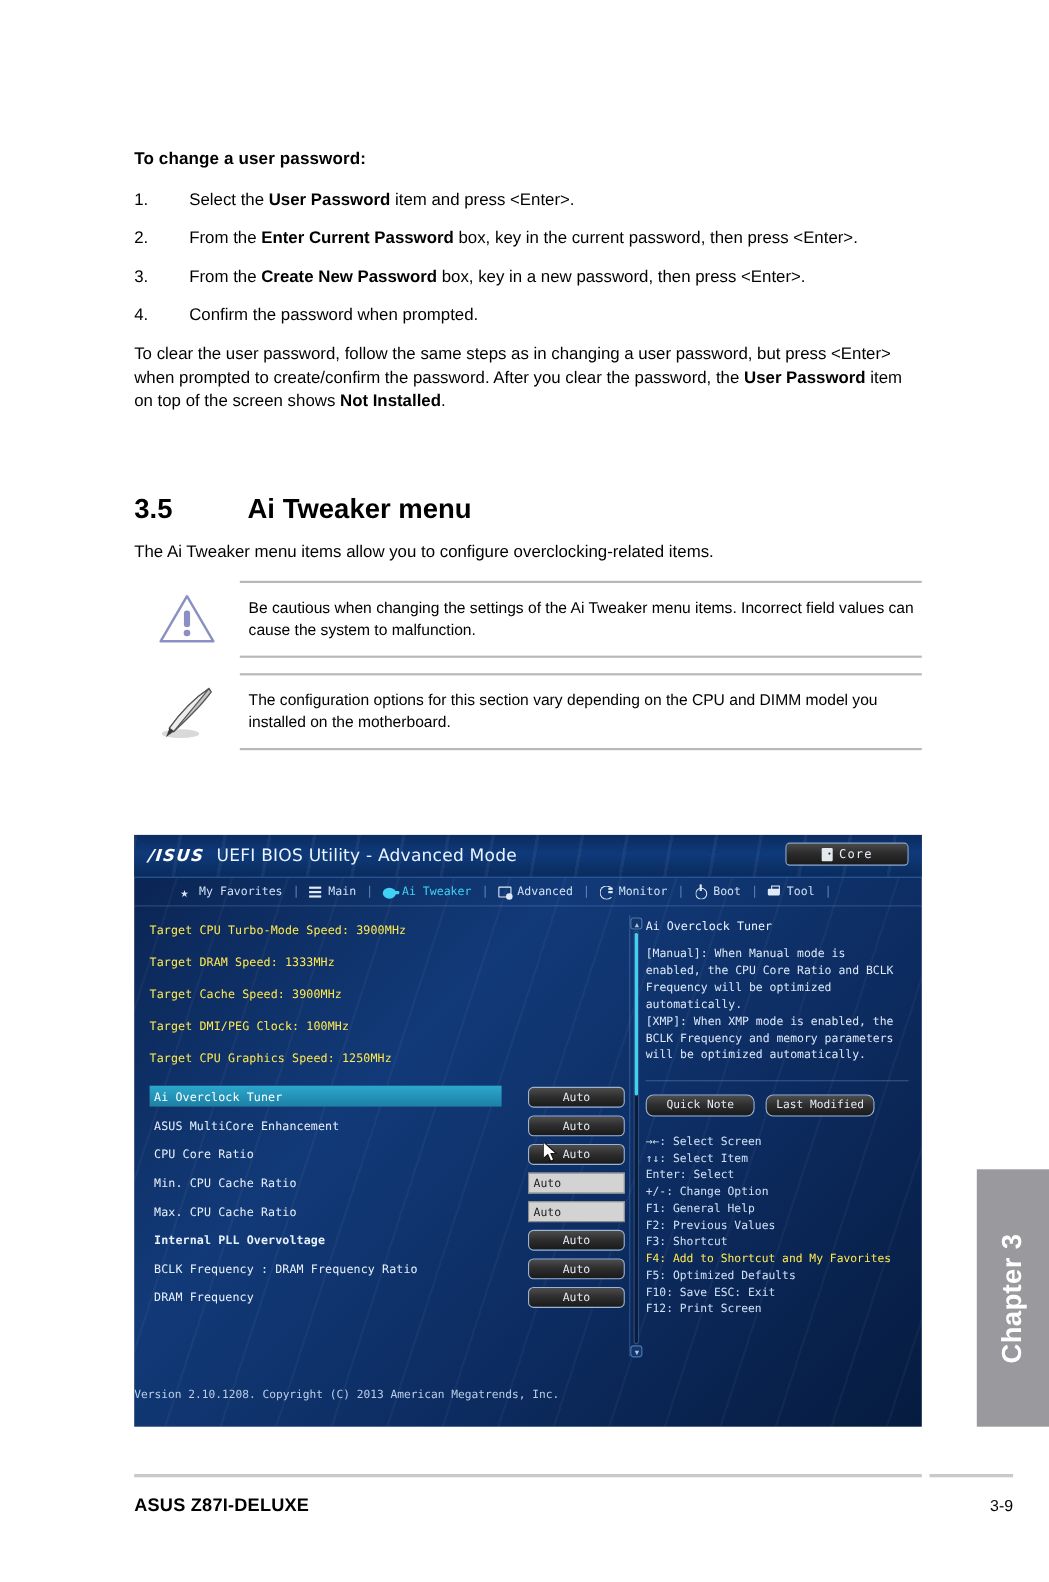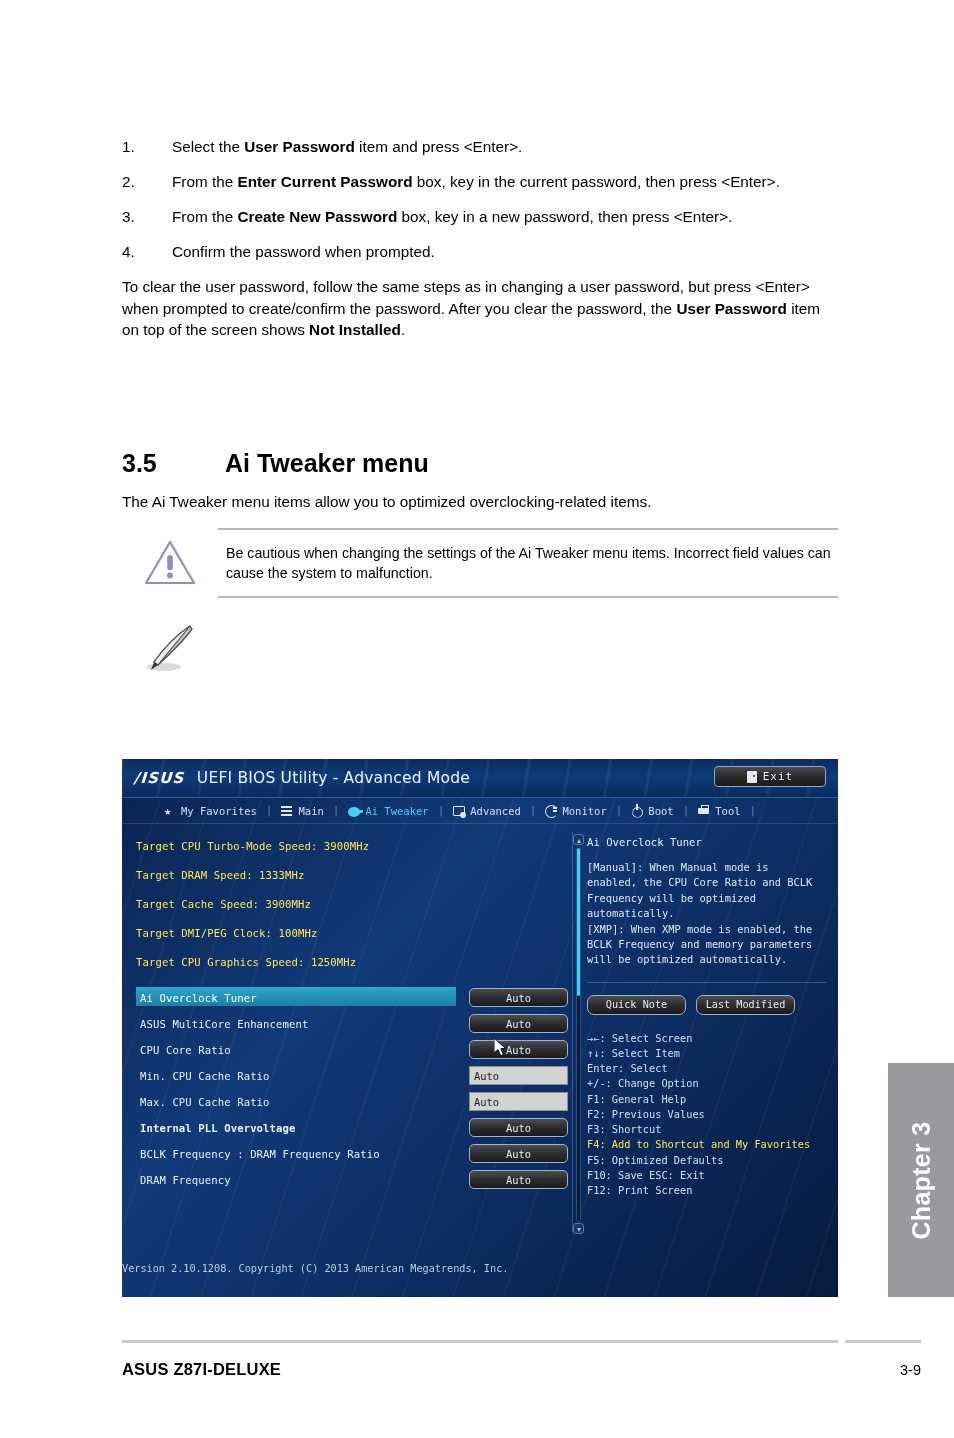--- a/index.html
+++ b/index.html
@@ -127,21 +127,21 @@
   .bios-right { flex: 1; padding-left: 14px; position: relative; padding-top: 4px; }
 
   .info-line { color: #ffe94f; font-size: 10.6px; margin-bottom: 17px; letter-spacing: .1px; white-space: nowrap; }
 
   .opt-row { position: relative; height: 26px; display:flex; align-items:center; }
   .opt-label { font-size: 10.6px; color: #e7f0fb; letter-spacing: .1px; white-space: nowrap; padding-left: 4px; }
   .opt-row.selected { background: #2294b8; }
   .opt-row.selected .opt-label { color: #ffffff; }
   .hl-bar { position:absolute; left:0; top:2px; width: 320px; height:19px; background: linear-gradient(180deg,#2ba8cd,#1d7fa3); }
 
-  .ctl { position: absolute; right: 0; top: 3px; width: 99px; height: 19px;
+  .ctl { position: absolute; right: 0; top: 3px; width: 88px; height: 19px;
          display:flex; align-items:center; justify-content:center;
          font-size: 10.4px; }
   .ctl.button {
     border-radius: 5px; border: 1px solid #9db4cf;
     background: linear-gradient(180deg,#4d4d4d 0%, #2e2e2e 48%, #1a1a1a 100%);
     color: #e6ecf5;
   }
   .ctl.field {
     background: #d3d3d3; color: #1b1b1b; border: 1px solid #8d8d8d;
     justify-content: flex-start; padding-left: 4px;
@@ -195,20 +195,21 @@
   .foot-rule-right { position:absolute; left: 845px; top: 1340px; width: 76px; height: 3px; background:#c9c9c9;}
   .foot-left { position:absolute; left: 122px; top: 1360px; font-size: 16.5px; font-weight: bold; letter-spacing:.2px;}
   .foot-right { position:absolute; left: 845px; top: 1362px; width: 76px; text-align:right; font-size: 14.5px; }
 </style>
 </head>
 <body>
 
 <div class="page">
 
   <div class="prose">
+    <h3 class="subhead">To change a user password:</h3>
     <div class="steps" id="steps-host">
         <div class="step">
           <span class="step-num">1.</span>
           <span class="step-txt"><span>Select the </span><b>User Password</b><span> item and press &lt;Enter&gt;.</span></span>
         </div>
         <div class="step">
           <span class="step-num">2.</span>
           <span class="step-txt"><span>From the </span><b>Enter Current Password</b><span> box, key in the current password, then press &lt;Enter&gt;.</span></span>
         </div>
         <div class="step">
@@ -220,21 +221,21 @@
           <span class="step-txt"><span>Confirm the password when prompted.</span></span>
         </div>
       </div>
     <p class="para" id="closing-host"><span>To clear the user password, follow the same steps as in changing a user password, but press &lt;Enter&gt; when prompted to create/confirm the password. After you clear the password, the </span><b>User Password</b><span> item on top of the screen shows </span><b>Not Installed</b><span>.</span></p>
   </div>
 
   <div class="sec-head">
     <span class="sec-num">3.5</span>
     <span class="sec-title">Ai Tweaker menu</span>
   </div>
-  <p class="sec-desc">The Ai Tweaker menu items allow you to optimized overclocking-related items.</p>
+  <p class="sec-desc">The Ai Tweaker menu items allow you to configure overclocking-related items.</p>
 
   <div class="note" id="note-warning">
     <div class="note-icon">
       <svg width="52" height="48" viewBox="0 0 52 48" aria-hidden="true">
         <polygon points="26,4 50,45 2,45" fill="#ffffff" stroke="#8b8fc4" stroke-width="2.2" stroke-linejoin="round"></polygon>
         <rect x="23.2" y="17" width="5.6" height="15" rx="2.6" fill="#8b8fc4"></rect>
         <circle cx="26" cy="37.5" r="3" fill="#8b8fc4"></circle>
       </svg>
     </div>
     <div class="note-body">
@@ -244,32 +245,35 @@
 
   <div class="note" id="note-info">
     <div class="note-icon">
       <svg width="56" height="52" viewBox="0 0 56 52" aria-hidden="true">
         <ellipse cx="22" cy="45" rx="17" ry="4" fill="#d9d9d9"></ellipse>
         <path d="M48 4 C36 12, 22 26, 12 40 L16 43 C28 32, 42 18, 50 7 Z" fill="#c4c4c4" stroke="#555" stroke-width="1.3"></path>
         <path d="M48 4 C40 14, 28 28, 16 43 L12 40 C22 26, 36 12, 48 4 Z" fill="#ededed" stroke="#555" stroke-width="1.1"></path>
         <path d="M12 40 L9 48 L16 43 Z" fill="#3a3a3a"></path>
       </svg>
     </div>
+    <div class="note-body">
+      <div class="note-text">The configuration options for this section vary depending on the CPU and DIMM model you installed on the motherboard.</div>
+    </div>
   </div>
 
   <p class="scroll-line">Scroll down to display other BIOS items.</p>
 
   <div class="bios">
 
     <div class="bios-head">
       <span class="asus-logo">/ISUS</span>
       <span class="bios-title">UEFI BIOS Utility - Advanced Mode</span>
       <div class="exit-btn">
         <span class="door-icon"></span>
-        <span class="exit-label">Exit</span>
+        <span class="exit-label">Core</span>
       </div>
     </div>
 
     <div class="tabbar" id="tabbar-host">
         <div class="tab">
           <span class="ticon ic-star">★</span>
           <span>My Favorites</span>
         </div>
         <span class="tab-sep">|</span>
         <div class="tab">

